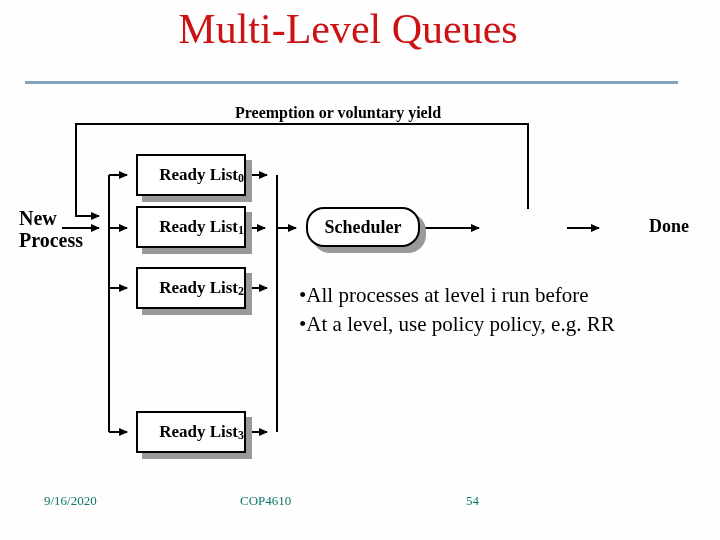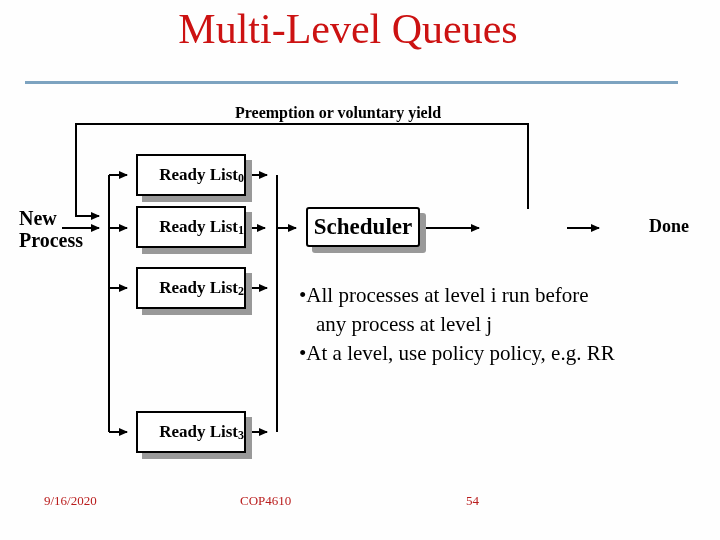--- a/index.html
+++ b/index.html
@@ -75,27 +75,27 @@
   .rl2 { top: 267px; }
   .rl3 { top: 411px; }
   .scheduler {
     position: absolute;
     left: 306px;
     top: 207px;
     width: 114px;
     height: 40px;
     background: #ffffff;
     border: 2px solid #000000;
-    border-radius: 3px;
+    border-radius: 18px;
     box-shadow: 6px 6px 0 #999999;
     display: flex;
     align-items: center;
     justify-content: center;
     font-weight: bold;
-    font-size: 23px;
+    font-size: 18px;
   }
   .cpu {
     position: absolute;
     left: 489px;
     top: 209px;
     width: 78px;
     height: 37px;
     background: #ffffff;
     border: 2px solid #000000;
     border-radius: 50%;
@@ -119,21 +119,21 @@
     top: 281px;
     font-size: 21px;
     line-height: 29px;
     white-space: nowrap;
   }
   .bullet-cont { margin-left: 17px; }
   .footer-item {
     position: absolute;
     top: 493px;
     font-size: 13px;
-    color: #b91c1c;
+    color: #0f766e;
   }
   .footer-date { left: 44px; }
   .footer-course { left: 240px; }
   .footer-page { left: 466px; }
 </style>
 </head>
 <body>
 
 <div class="slide">
 
@@ -189,21 +189,20 @@
 
   <div class="scheduler">
     <span>Scheduler</span>
   </div>
 
 
   <div class="done-label">Done</div>
 
   <div class="bullets">
     <div>•All processes at level i run before</div>
-    <div class="bullet-cont">any process at level j</div>
     <div>•At a level, use policy policy, e.g. RR</div>
   </div>
 
   <div class="footer-item footer-date">9/16/2020</div>
   <div class="footer-item footer-course">COP4610</div>
   <div class="footer-item footer-page">54</div>
 
 </div>
 
 </body></html>

